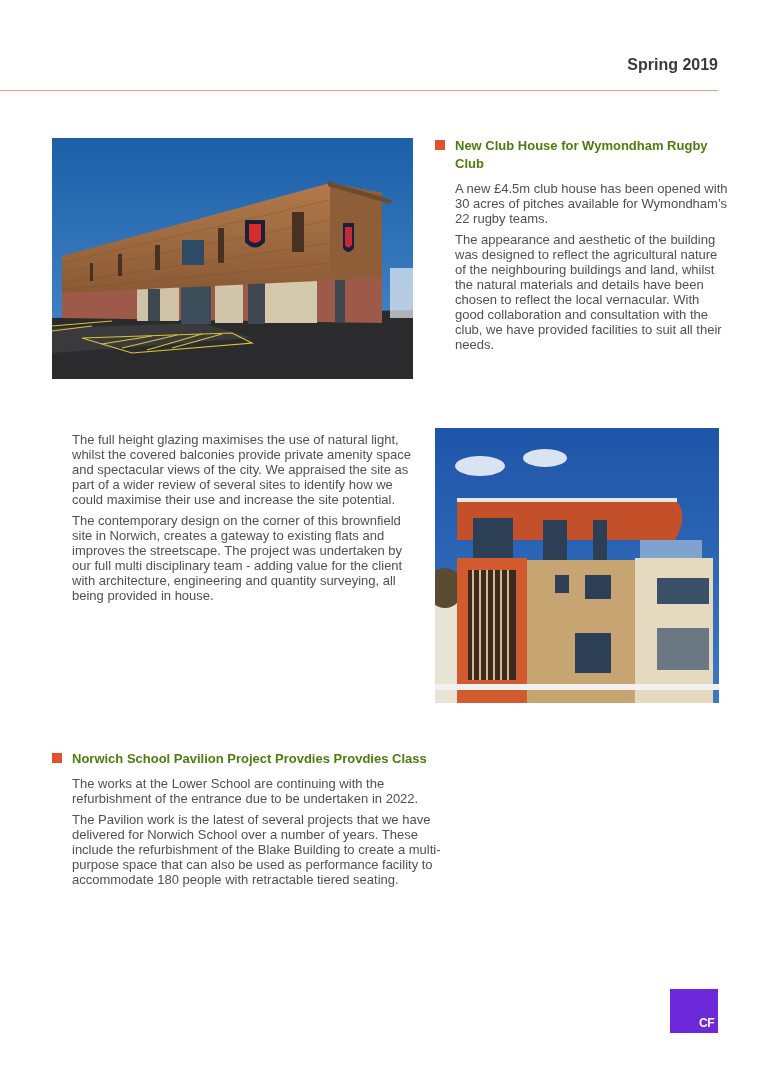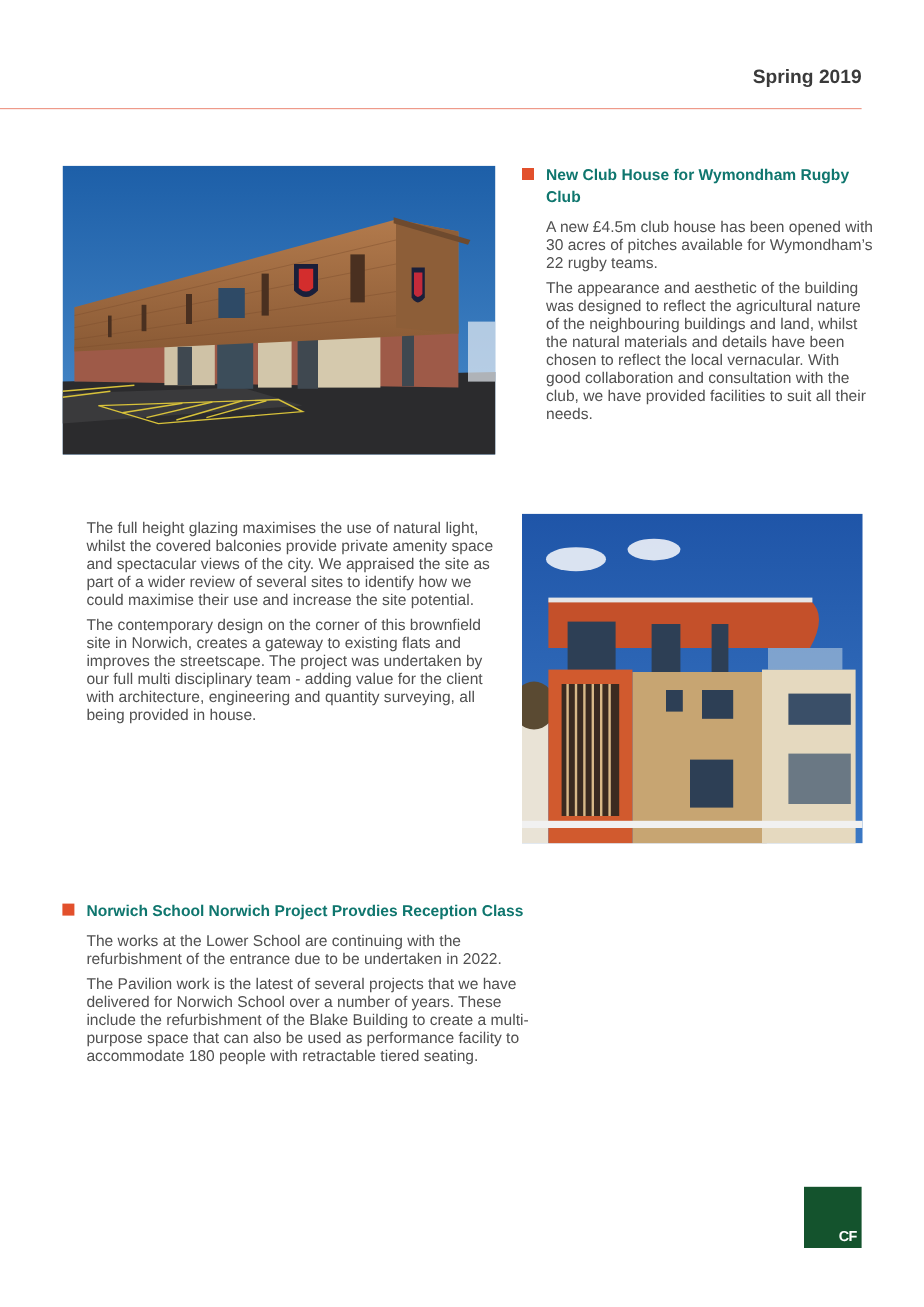--- a/index.html
+++ b/index.html
@@ -7,28 +7,28 @@
          font-family: "Liberation Sans", "DejaVu Sans", sans-serif; color: #4a4a4a; }
   .header-label { position: absolute; top: 56px; right: 52px; font-size: 16px; font-weight: bold; color: #3a3a3a; }
   .header-rule { position: absolute; top: 90px; left: 0; width: 718px; height: 1px; background: #ee9a8a; }
 
   .photo { position: absolute; overflow: hidden; }
   .photo svg { display: block; width: 100%; height: 100%; }
   #photo-rugby { left: 52px; top: 138px; width: 361px; height: 241px; }
   #photo-flats { left: 435px; top: 428px; width: 284px; height: 275px; }
 
   .article { position: absolute; }
-  .article h2 { margin: 0 0 8px 0; font-size: 13px; line-height: 18px; font-weight: bold; color: #0f766e; position: relative; padding-left: 20px; }
+  .article h2 { margin: 0 0 8px 0; font-size: 13px; line-height: 18px; font-weight: bold; color: #4d7c0f; position: relative; padding-left: 20px; }
   .article h2 .bullet { position: absolute; left: 0; top: 3px; width: 10px; height: 10px; background: #e2502c; }
   .article p { margin: 0 0 6px 20px; font-size: 13px; line-height: 15px; color: #505050; }
   #article-rugby { left: 435px; top: 137px; width: 295px; }
   #article-brownfield { left: 52px; top: 432px; width: 365px; }
   #article-norwich { left: 52px; top: 750px; width: 395px; }
 
-  .logo { position: absolute; left: 670px; top: 989px; width: 48px; height: 51px; background: #14532d; }
+  .logo { position: absolute; left: 670px; top: 989px; width: 48px; height: 44px; background: #6d28d9; }
   .logo span { position: absolute; right: 4px; bottom: 3px; color: #fff; font-weight: bold; font-size: 12px; letter-spacing: -0.5px; }
 </style>
 </head>
 <body>
 
 <div class="header-label">Spring 2019</div>
 <div class="header-rule"></div>
 
 <div class="photo" id="photo-rugby" aria-label="Timber-clad two-storey rugby club house with club crests and car park">
   <svg viewBox="0 0 361 241" preserveAspectRatio="none">
@@ -154,21 +154,21 @@
     <rect x="222" y="150" width="52" height="26" fill="#3a4f68"></rect>
     <rect x="222" y="200" width="52" height="42" fill="#6a7884"></rect>
     <rect x="205" y="112" width="62" height="18" fill="#b8cde0" opacity="0.6"></rect>
     <rect x="0" y="256" width="284" height="6" fill="#f1f1f1"></rect>
   </svg>
 </div>
 
 <div class="article" id="article-norwich">
   <h2>
     <span class="bullet"></span>
-    <span>Norwich School Norwich Project Provdies Reception Class</span>
+    <span>Norwich School Pavilion Project Provdies Provdies Class</span>
   </h2>
   <p>The works at the Lower School are continuing with the refurbishment of the entrance due to be undertaken in 2022.</p>
   <p>The Pavilion work is the latest of several projects that we have delivered for Norwich School over a number of years. These include the refurbishment of the Blake Building to create a multi-purpose space that can also be used as performance facility to accommodate 180 people with retractable tiered seating.</p>
 </div>
 
 <div class="logo">
   <span>CF</span>
 </div>
 
 </body></html>

